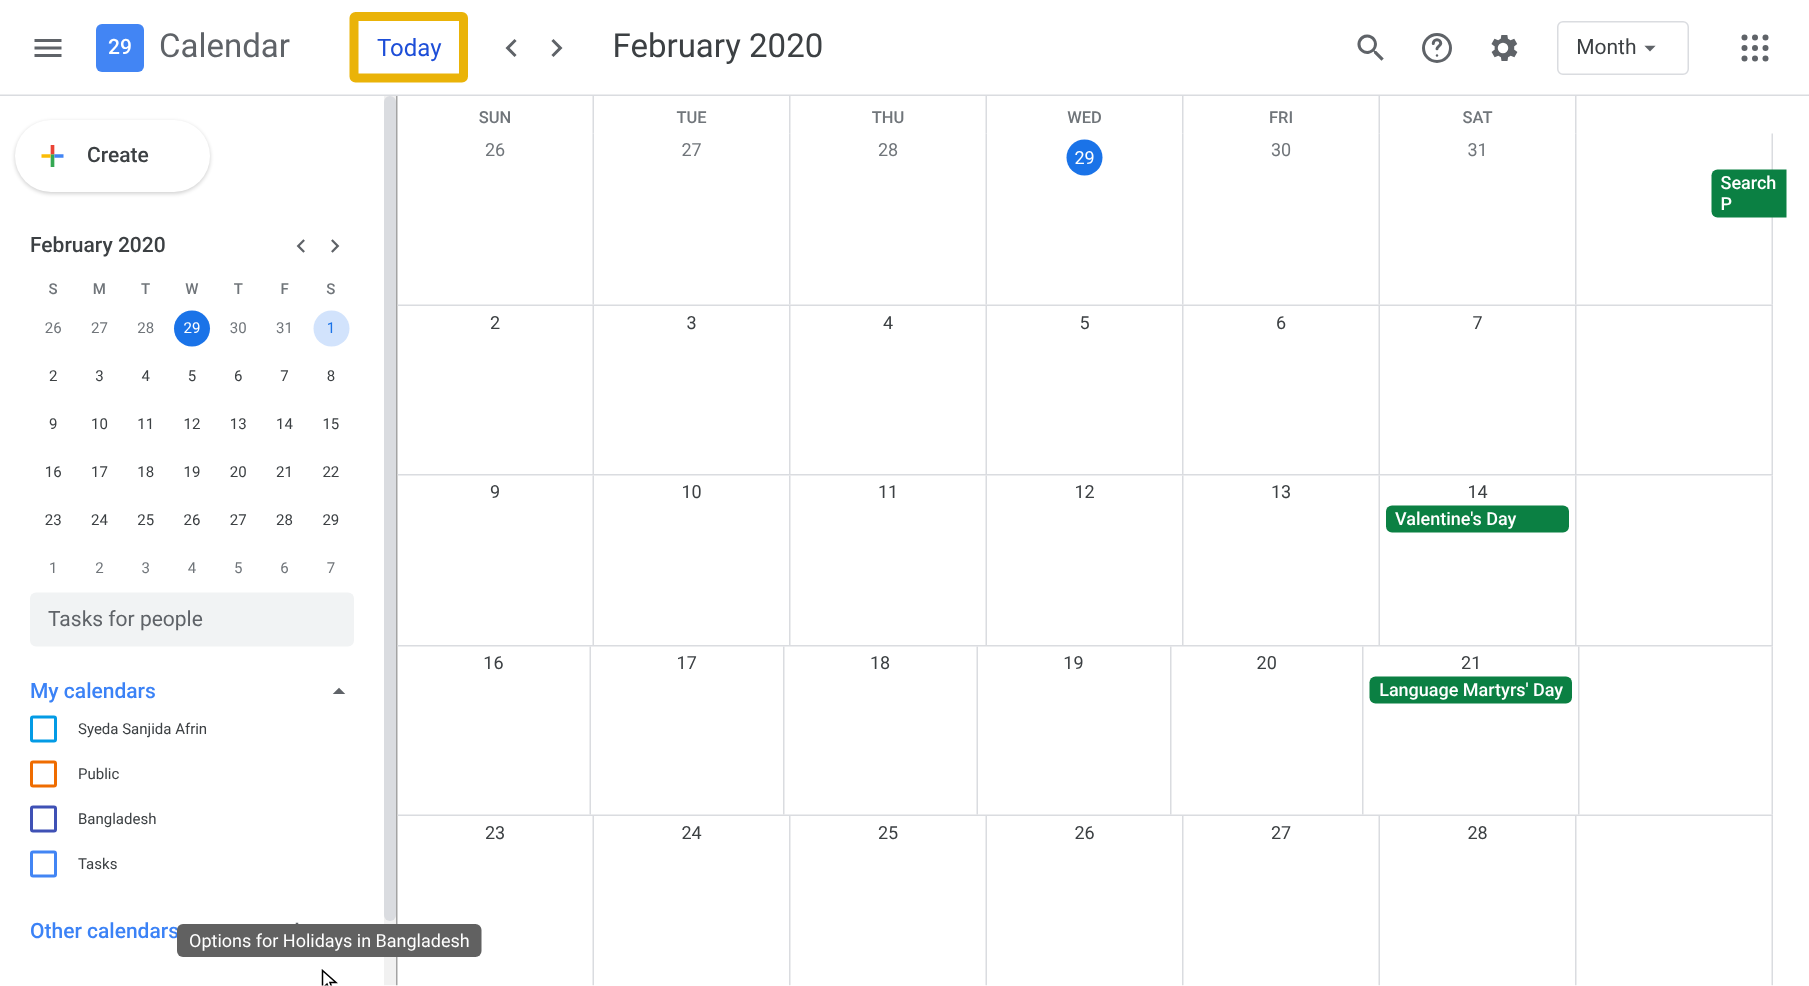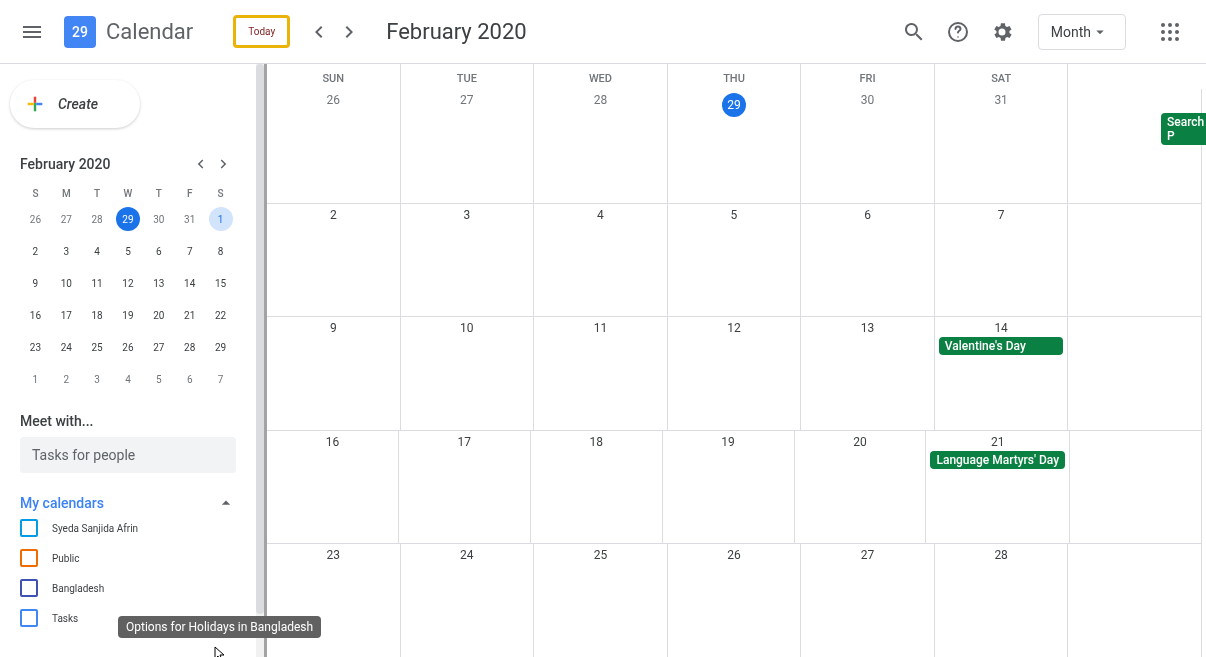--- a/index.html
+++ b/index.html
@@ -2,33 +2,33 @@
 <html><head>
 <meta charset="utf-8">
 <style>
 * { box-sizing: border-box; margin: 0; padding: 0; font-family: 'Google Sans', Roboto, Arial, sans-serif; }
 body { width: 1206px; height: 657px; overflow: hidden; background: #fff; color: #3c4043; position: relative; }
 .header { height: 64px; display: flex; align-items: center; padding: 0 8px; border-bottom: 1px solid #dadce0; }
 .hdr-menu { width: 48px; height: 48px; display: flex; align-items: center; justify-content: center; cursor: pointer; border-radius: 50%; }
 .logo-box { display: flex; align-items: center; margin-right: 40px; }
 .logo-img { width: 32px; height: 32px; border-radius: 4px; background: #4285f4; color: #fff; display: flex; align-items: center; justify-content: center; font-size: 14px; font-weight: 500; margin-left: 8px; }
 .app-name { font-size: 22px; color: #5f6368; margin-left: 10px; }
-.today-btn { border: 3px solid #eab308; border-radius: 4px; padding: 8px 12px; font-size: 10px; color: #7f1d1d; cursor: pointer; margin-right: 12px; }
+.today-btn { border: 6px solid #eab308; border-radius: 4px; padding: 8px 12px; font-size: 16px; color: #1d4ed8; cursor: pointer; margin-right: 12px; }
 .nav-arrows { display: flex; }
 .nav-arrow { width: 32px; height: 32px; display: flex; align-items: center; justify-content: center; cursor: pointer; border-radius: 50%; color: #5f6368; }
 .month-title { font-size: 22px; color: #3c4043; margin-left: 20px; }
 .hdr-right { margin-left: auto; display: flex; align-items: center; gap: 4px; }
 .hdr-icon { width: 40px; height: 40px; display: flex; align-items: center; justify-content: center; cursor: pointer; border-radius: 50%; color: #5f6368; }
 .view-select { border: 1px solid #dadce0; border-radius: 4px; padding: 8px 16px 8px 12px; font-size: 14px; cursor: pointer; display: flex; align-items: center; margin: 0 12px; }
 .apps-grid { margin: 0 8px; }
 
 .body-wrap { display: flex; height: 593px; }
 .sidebar { width: 256px; padding: 8px 0 0 0; display: flex; flex-direction: column; }
 .sidebar-scroll { overflow-y: auto; padding: 0 20px 0 20px; flex: 1; }
-.create-btn { margin: 8px 0 16px 10px; width: 130px; height: 48px; border-radius: 24px; box-shadow: 0 1px 3px rgba(0,0,0,0.2); display: flex; align-items: center; padding-left: 14px; cursor: pointer; font-size: 14px; font-weight: 500; color: #3c4043; font-style: italic; }
+.create-btn { margin: 8px 0 16px 10px; width: 130px; height: 48px; border-radius: 24px; box-shadow: 0 1px 3px rgba(0,0,0,0.2); display: flex; align-items: center; padding-left: 14px; cursor: pointer; font-size: 14px; font-weight: 500; color: #3c4043; }
 .plus-icon { width: 22px; height: 22px; margin-right: 12px; }
 
 .mini-header { display: flex; align-items: center; justify-content: space-between; margin: 8px 0; }
 .mini-title { font-size: 14px; font-weight: 500; color: #3c4043; }
 .mini-nav { display: flex; }
 .mini-nav span { width: 24px; height: 24px; display: flex; align-items: center; justify-content: center; cursor: pointer; color: #5f6368; }
 .mini-grid { display: grid; grid-template-columns: repeat(7, 1fr); font-size: 10px; text-align: center; }
 .mini-dow { color: #70757a; font-weight: 500; padding: 4px 0; }
 .mini-day { padding: 4px 0; cursor: pointer; color: #70757a; font-size: 10px; }
 .mini-day.in-month { color: #3c4043; }
@@ -42,21 +42,21 @@
 .section-hdr { display: flex; align-items: center; justify-content: space-between; margin-top: 20px; cursor: pointer; }
 .section-hdr-title { font-size: 14px; font-weight: 500; color: #3b82f6; }
 .section-hdr-icons { display: flex; gap: 8px; color: #5f6368; }
 .cal-item { display: flex; align-items: center; padding: 6px 0; font-size: 10px; cursor: pointer; position: relative; }
 .cal-check { width: 18px; height: 18px; border: 2px solid; border-radius: 2px; margin-right: 14px; flex-shrink: 0; display: flex; align-items: center; justify-content: center; }
 .cal-label { color: #3c4043; white-space: nowrap; overflow: hidden; text-overflow: ellipsis; flex: 1; }
 
 .main-scrollbar { width: 8px; background: #f1f1f1; position: relative; }
 .main-thumb { position: absolute; left: 0; right: 0; top: 0; height: 550px; background: #dadce0; border-radius: 4px; }
 
-.main { flex: 1; display: flex; flex-direction: column; border-left: 3px solid #a3a3a3; margin-right: 4px; }
+.main { flex: 1; display: flex; flex-direction: column; border-left: 1px solid #a3a3a3; margin-right: 24px; }
 .dow-row { display: grid; grid-template-columns: repeat(7, 1fr); }
 .dow-cell { text-align: center; font-size: 11px; color: #70757a; font-weight: 500; padding: 8px 0 4px; border-right: 1px solid #dadce0; }
 .weeks { flex: 1; display: grid; grid-template-rows: repeat(5, 1fr); }
 .week { display: grid; grid-template-columns: repeat(7, 1fr); border-top: 1px solid #dadce0; }
 .week:first-child { border-top: none; }
 .day-cell { border-right: 1px solid #dadce0; padding-top: 4px; position: relative; }
 .day-num { text-align: center; font-size: 12px; color: #70757a; margin-bottom: 2px; }
 .day-num.in-month { color: #3c4043; }
 .day-num.today span { display: inline-flex; width: 24px; height: 24px; background: #1a73e8; color: #fff; border-radius: 50%; align-items: center; justify-content: center; }
 .event-chip { background: #0b8043; color: #fff; font-size: 12px; font-weight: 500; padding: 2px 6px; border-radius: 4px; margin: 2px 4px; white-space: nowrap; overflow: hidden; cursor: pointer; }
@@ -208,21 +208,20 @@
           <div class="mini-day in-month"><span>29</span></div>
           <div class="mini-day"><span>1</span></div>
           <div class="mini-day"><span>2</span></div>
           <div class="mini-day"><span>3</span></div>
           <div class="mini-day"><span>4</span></div>
           <div class="mini-day"><span>5</span></div>
           <div class="mini-day"><span>6</span></div>
           <div class="mini-day"><span>7</span></div>
         </div>
 
-      <div class="meet-label">Meet with...</div>
       <div class="search-ppl">Tasks for people</div>
 
       <div class="section-hdr">
         <span class="section-hdr-title">My calendars</span>
         <span class="section-hdr-icons">
             <svg width="20" height="20" viewBox="0 0 24 24" fill="currentColor">
               <path d="M7 14l5-5 5 5z"></path>
             </svg>
           </span>
       </div>
@@ -261,22 +260,22 @@
   </div>
 
   <div class="main-scrollbar">
       <div class="main-thumb"></div>
     </div>
 
   <div class="main">
     <div class="dow-row" id="dow-row">
         <div class="dow-cell">SUN</div>
         <div class="dow-cell">TUE</div>
+        <div class="dow-cell">THU</div>
         <div class="dow-cell">WED</div>
-        <div class="dow-cell">THU</div>
         <div class="dow-cell">FRI</div>
         <div class="dow-cell">SAT</div>
       </div>
     <div class="weeks" id="weeks">
         <div class="week">
           <div class="day-cell">
             <div class="day-num"><span>26</span></div>
           </div>
           <div class="day-cell">
             <div class="day-num"><span>27</span></div>

